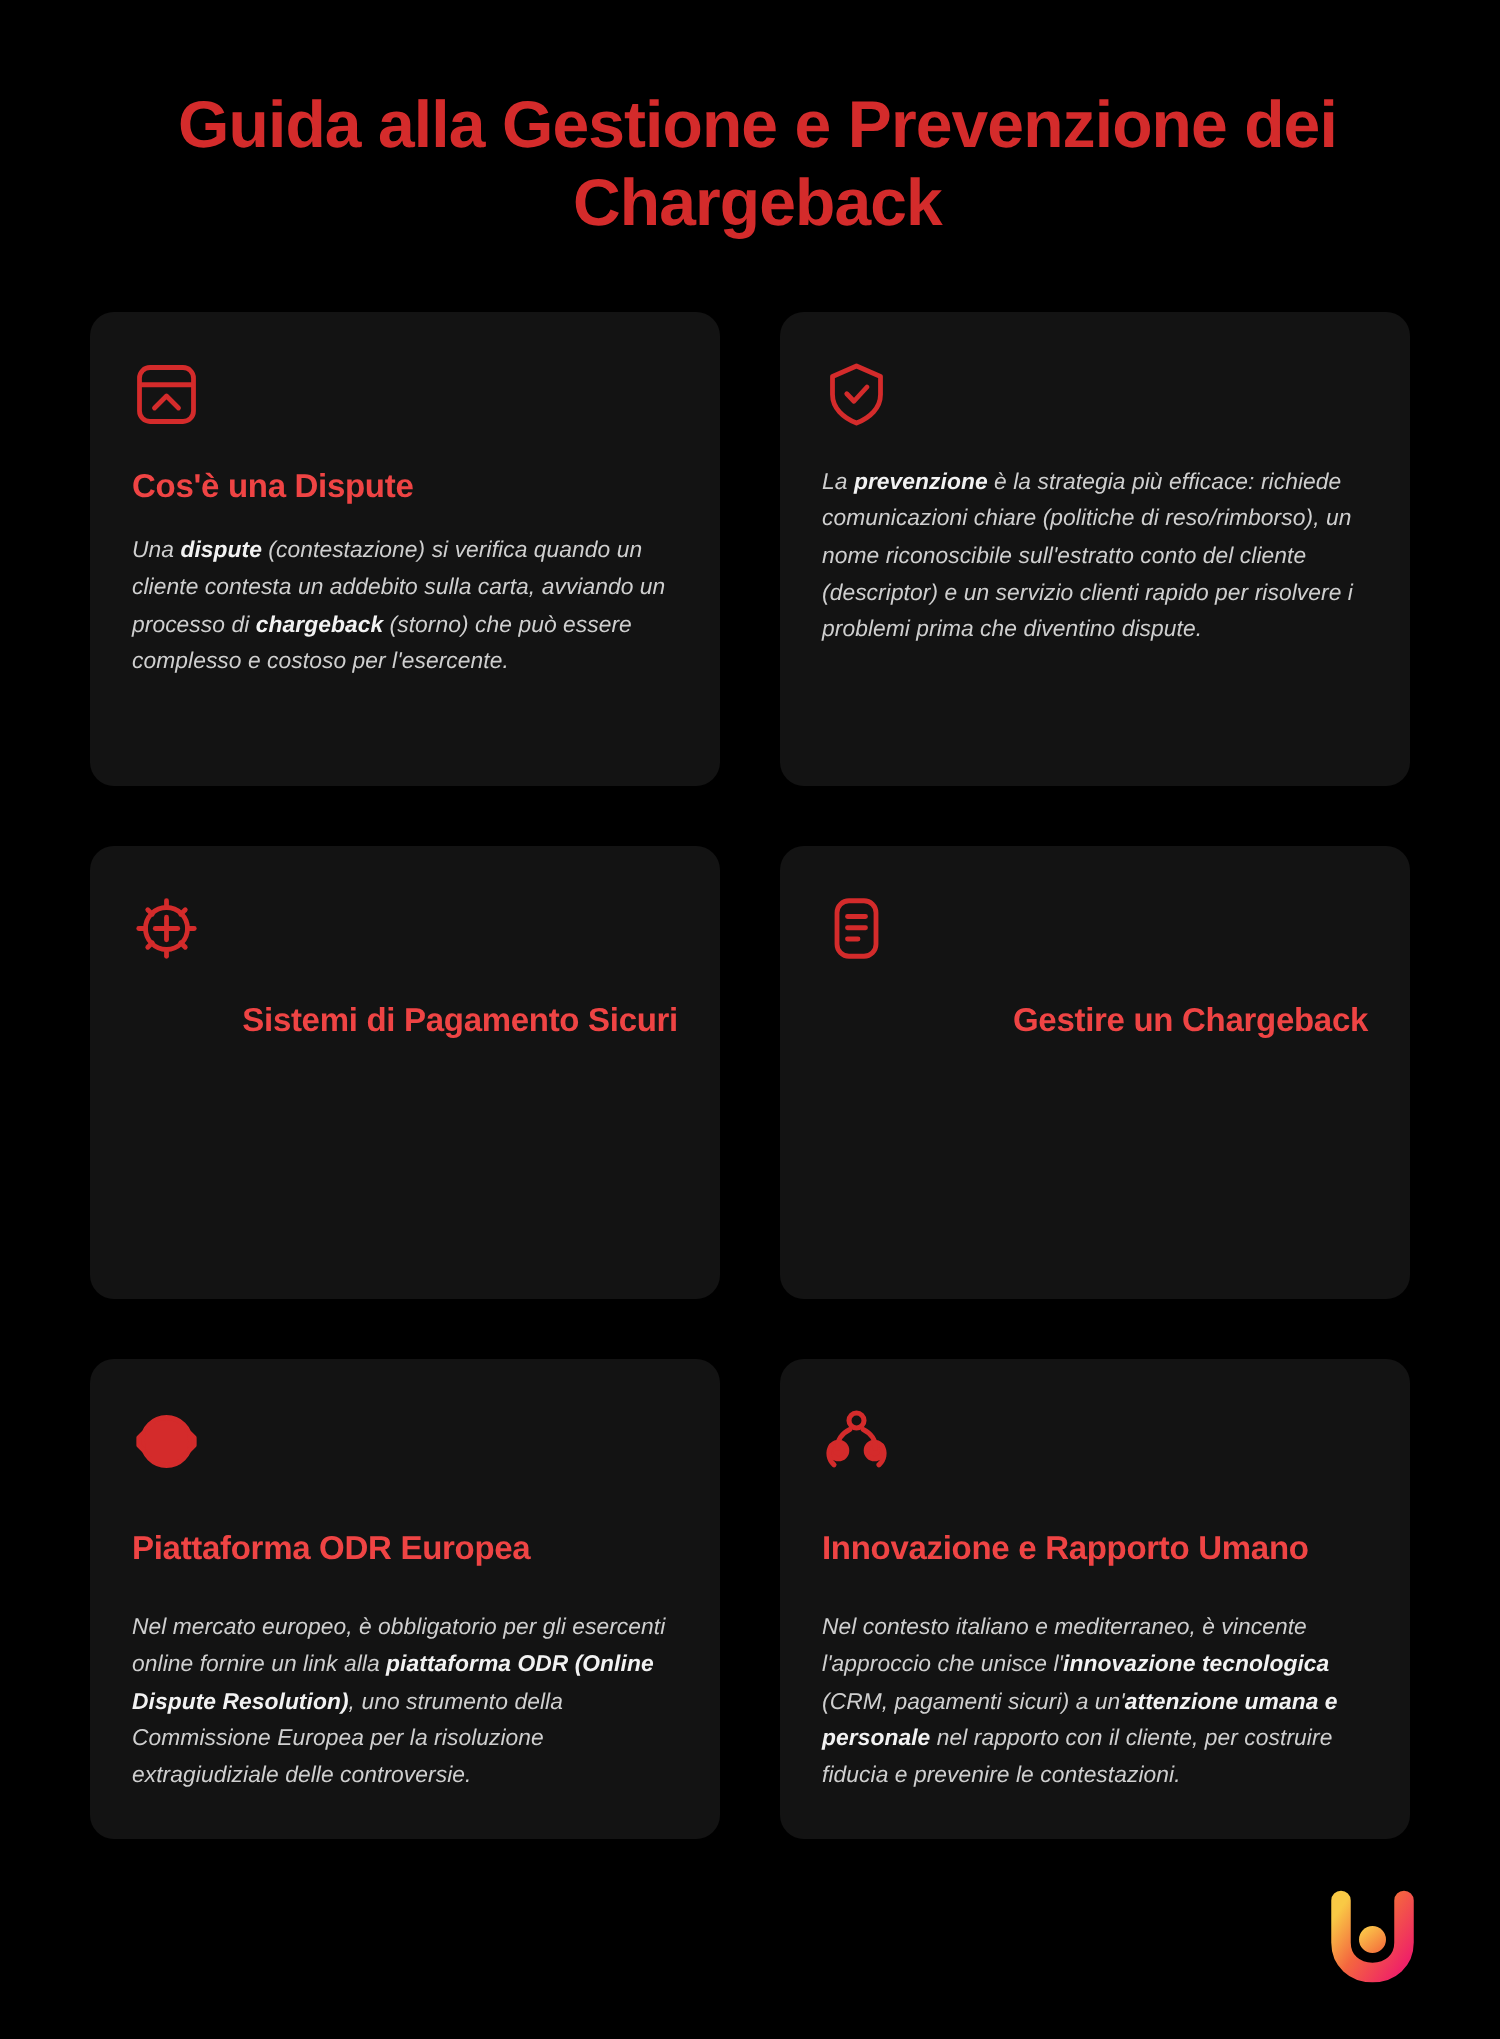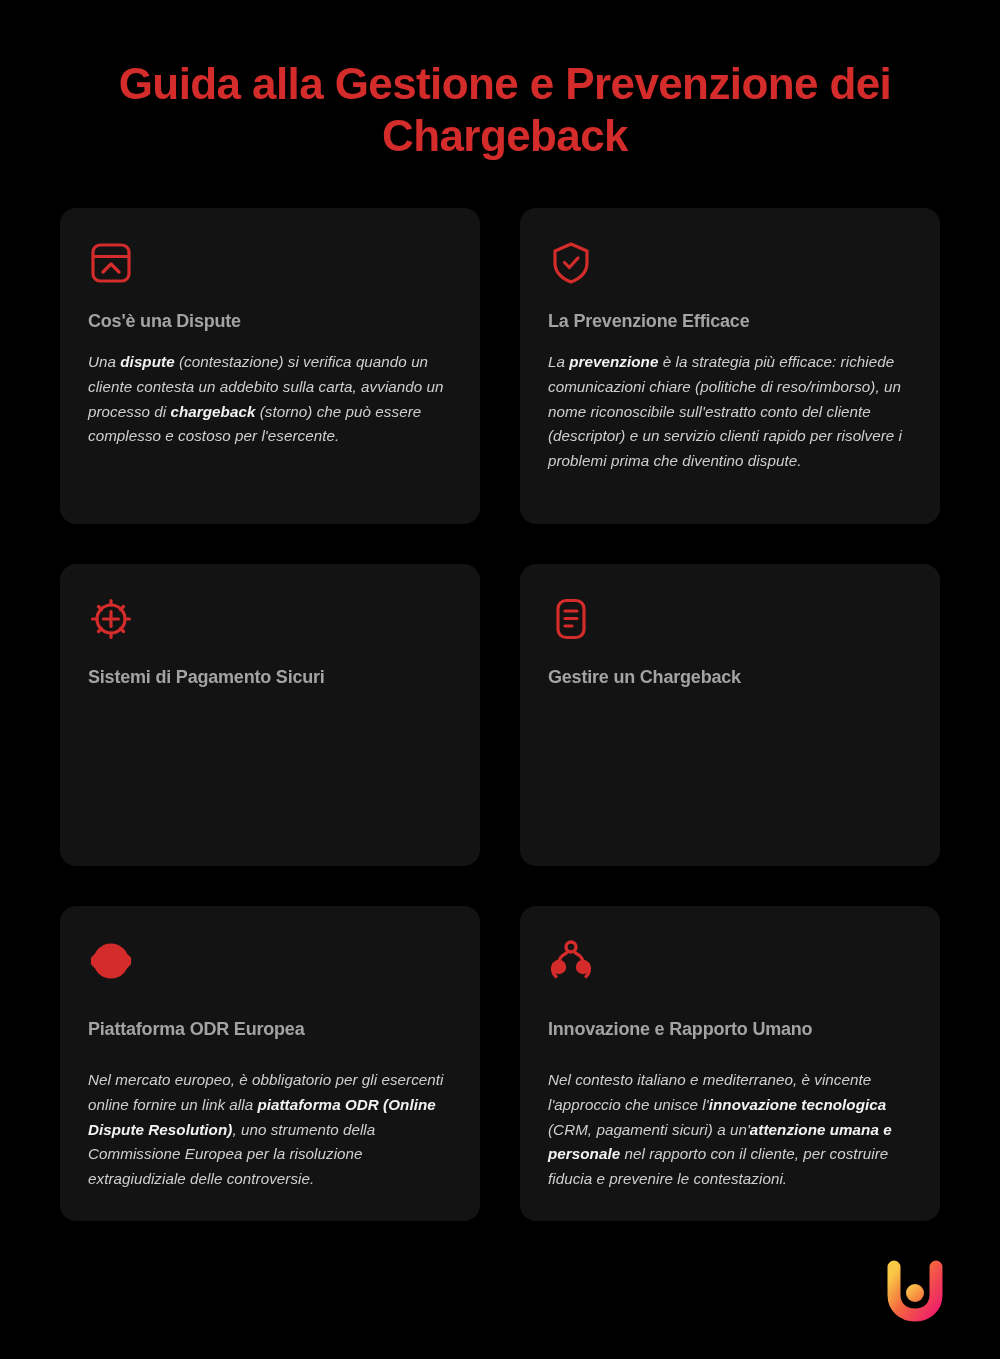--- a/index.html
+++ b/index.html
@@ -46,35 +46,35 @@
   }
 
   .card {
     background: #131313;
     border-radius: 16px;
     padding: 32px 28px 30px 28px;
     min-height: 316px;
     display: flex;
     flex-direction: column;
   }
-  .card.tall { min-height: 302px; }
+  .card.tall { min-height: 302px; text-align: right; }
   .card.short { min-height: 296px; gap: 10px; }
 
   .card-icon {
     width: 46px;
     height: 46px;
     margin-bottom: 24px;
     display: block;
     flex: 0 0 auto;
   }
   .card-icon svg { display: block; width: 46px; height: 46px; }
 
   .card-title {
-    color: #a3a3a3;
-    font-size: 18px;
+    color: #ef4444;
+    font-size: 22px;
     font-weight: 700;
     line-height: 1.25;
     margin-bottom: 18px;
     letter-spacing: -0.2px;
   }
 
   .card-body {
     color: #cfcfcf;
     font-size: 15.2px;
     line-height: 1.62;
@@ -116,21 +116,20 @@
       <div class="card-body">Una <b>dispute</b> (contestazione) si verifica quando un cliente contesta un addebito sulla carta, avviando un processo di <b>chargeback</b> (storno) che può essere complesso e costoso per l'esercente.</div>
     </div>
 
     <div class="card">
       <span class="card-icon">
         <svg viewBox="0 0 46 46" fill="none" stroke="#d42b2b" stroke-width="3.2" stroke-linecap="round" stroke-linejoin="round">
           <path d="M23 4 L39 11 V23 C39 32 32 38.5 23 42 C14 38.5 7 32 7 23 V11 Z"></path>
           <path d="M16.5 22.5 L21.3 27.5 L30 18"></path>
         </svg>
       </span>
-      <div class="card-title">La Prevenzione Efficace</div>
       <div class="card-body">La <b>prevenzione</b> è la strategia più efficace: richiede comunicazioni chiare (politiche di reso/rimborso), un nome riconoscibile sull'estratto conto del cliente (descriptor) e un servizio clienti rapido per risolvere i problemi prima che diventino dispute.</div>
     </div>
 
     <div class="card tall">
       <span class="card-icon">
         <svg viewBox="0 0 46 46" fill="none" stroke="#d42b2b" stroke-width="3.2" stroke-linecap="round" stroke-linejoin="round">
           <circle cx="23" cy="23" r="14"></circle>
           <line x1="23" y1="15.5" x2="23" y2="30.5"></line>
           <line x1="15.5" y1="23" x2="30.5" y2="23"></line>
           <line x1="23" y1="4.5" x2="23" y2="9"></line>

